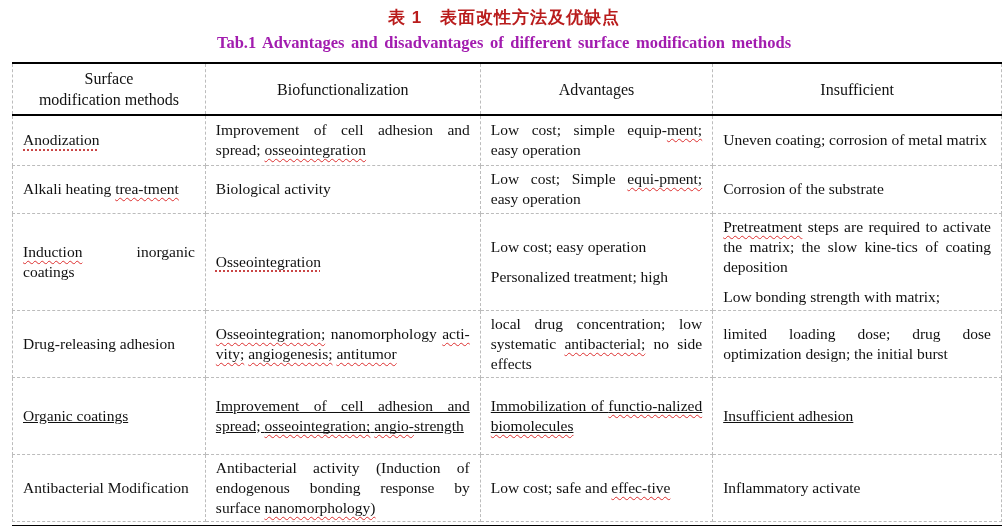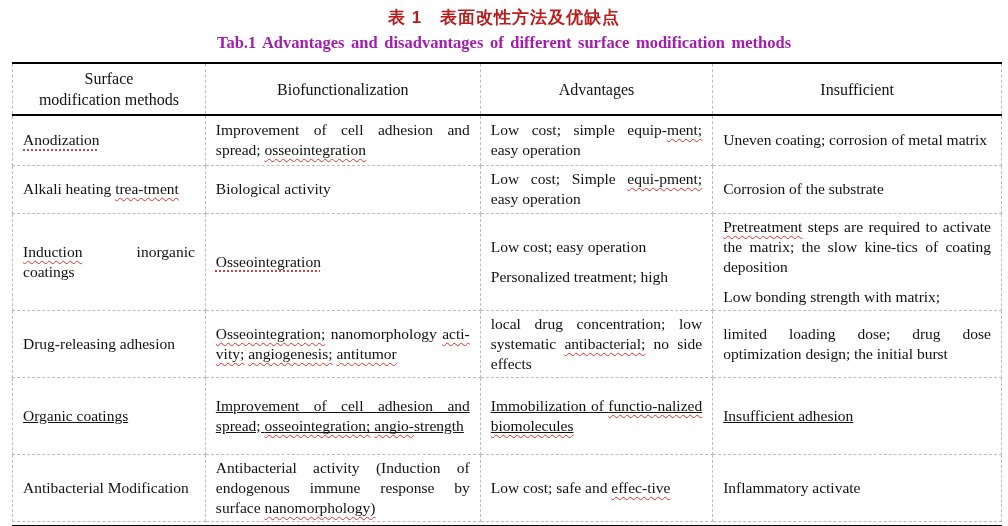--- a/index.html
+++ b/index.html
@@ -184,21 +184,21 @@
             </td>
             <td class="c3">
               <div class="para"><span>Insufficient adhesion</span></div>
             </td>
           </tr>
           <tr style="height: 65px;">
             <td class="c0">
               <div class="para"><span>Antibacterial Modification</span></div>
             </td>
             <td class="c1">
-              <div class="para"><span>Antibacterial activity (Induction of endogenous immune response by surface </span><span class="sp">nanomorphology)</span></div>
+              <div class="para"><span>Antibacterial activity (Induction of endogenous bonding response by surface </span><span class="sp">nanomorphology)</span></div>
             </td>
             <td class="c2">
               <div class="para"><span>Low cost; safe and </span><span class="sp">effec-tive</span></div>
             </td>
             <td class="c3">
               <div class="para"><span>Inflammatory activate</span></div>
             </td>
           </tr>
         </tbody>
     </table>

